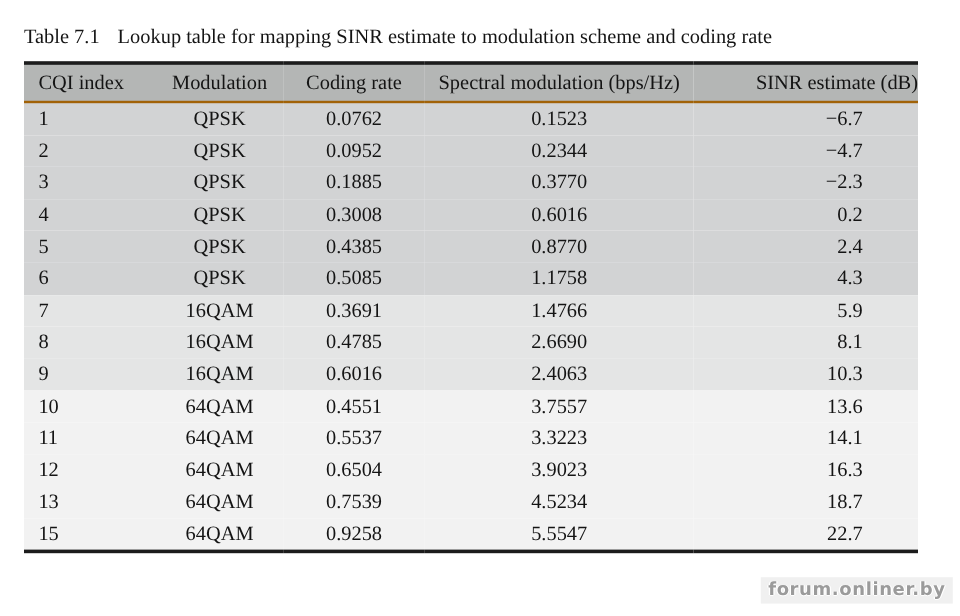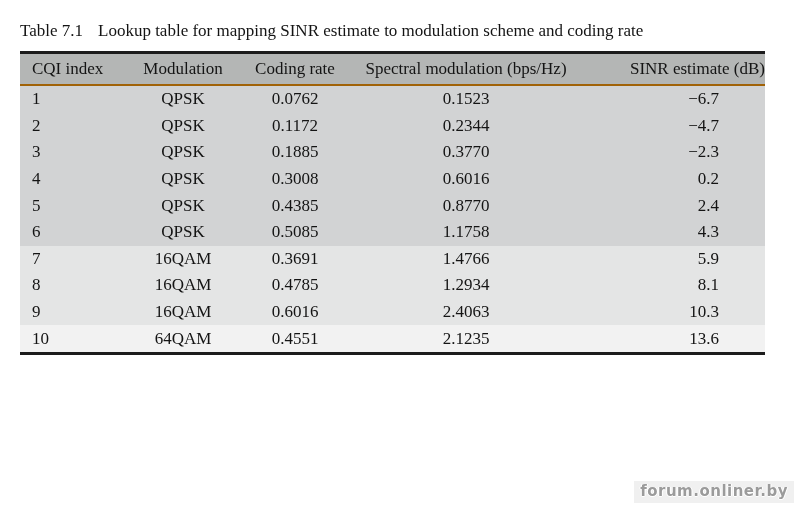--- a/index.html
+++ b/index.html
@@ -111,21 +111,21 @@
       <tr class="band-qpsk">
         <td class="al">1</td>
         <td class="ac">QPSK</td>
         <td class="ac">0.0762</td>
         <td class="ac">0.1523</td>
         <td class="ar-v">−6.7</td>
       </tr>
       <tr class="band-qpsk">
         <td class="al">2</td>
         <td class="ac">QPSK</td>
-        <td class="ac">0.1172</td>
+        <td class="ac">0.0952</td>
         <td class="ac">0.2344</td>
         <td class="ar-v">−4.7</td>
       </tr>
       <tr class="band-qpsk">
         <td class="al">3</td>
         <td class="ac">QPSK</td>
         <td class="ac">0.1885</td>
         <td class="ac">0.3770</td>
         <td class="ar-v">−2.3</td>
       </tr>
@@ -154,35 +154,63 @@
         <td class="al">7</td>
         <td class="ac">16QAM</td>
         <td class="ac">0.3691</td>
         <td class="ac">1.4766</td>
         <td class="ar-v">5.9</td>
       </tr>
       <tr class="band-16qam">
         <td class="al">8</td>
         <td class="ac">16QAM</td>
         <td class="ac">0.4785</td>
-        <td class="ac">1.2934</td>
+        <td class="ac">2.6690</td>
         <td class="ar-v">8.1</td>
       </tr>
       <tr class="band-16qam">
         <td class="al">9</td>
         <td class="ac">16QAM</td>
         <td class="ac">0.6016</td>
         <td class="ac">2.4063</td>
         <td class="ar-v">10.3</td>
       </tr>
       <tr class="band-64qam">
         <td class="al">10</td>
         <td class="ac">64QAM</td>
         <td class="ac">0.4551</td>
-        <td class="ac">2.1235</td>
+        <td class="ac">3.7557</td>
         <td class="ar-v">13.6</td>
+      </tr>
+      <tr class="band-64qam">
+        <td class="al">11</td>
+        <td class="ac">64QAM</td>
+        <td class="ac">0.5537</td>
+        <td class="ac">3.3223</td>
+        <td class="ar-v">14.1</td>
+      </tr>
+      <tr class="band-64qam">
+        <td class="al">12</td>
+        <td class="ac">64QAM</td>
+        <td class="ac">0.6504</td>
+        <td class="ac">3.9023</td>
+        <td class="ar-v">16.3</td>
+      </tr>
+      <tr class="band-64qam">
+        <td class="al">13</td>
+        <td class="ac">64QAM</td>
+        <td class="ac">0.7539</td>
+        <td class="ac">4.5234</td>
+        <td class="ar-v">18.7</td>
+      </tr>
+      <tr class="band-64qam">
+        <td class="al">15</td>
+        <td class="ac">64QAM</td>
+        <td class="ac">0.9258</td>
+        <td class="ac">5.5547</td>
+        <td class="ar-v">22.7</td>
       </tr>
     </tbody>
   </table>
 
   <div class="watermark">forum.onliner.by</div>
 
 </div>
 
 </body></html>

